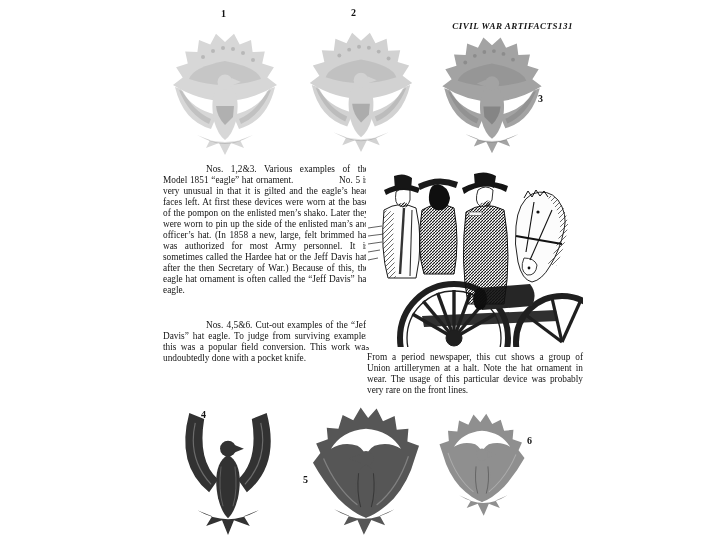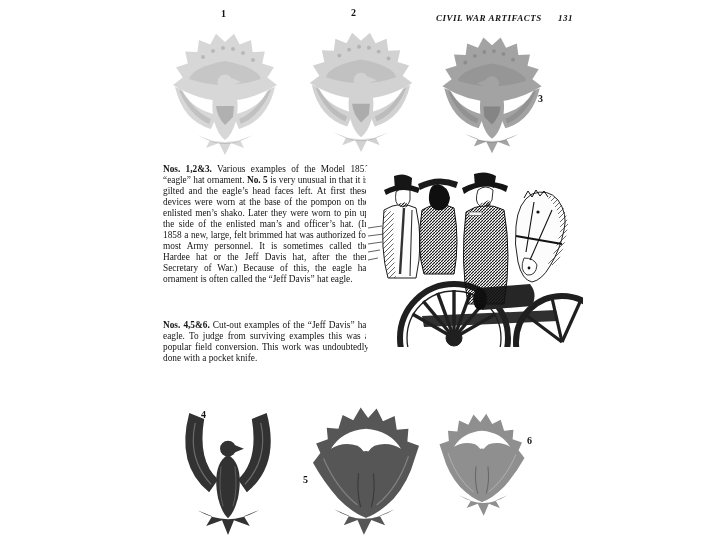--- a/index.html
+++ b/index.html
@@ -1,24 +1,24 @@
 <!DOCTYPE html>
 <html style="--page-bg: #ffffff; --ink: #141414; --fig1-color: #d7d7d7; --fig2-color: #d2d2d2; --fig3-color: #a3a3a3; --fig4-color: #323232; --fig5-color: #565656; --fig6-color: #8f8f8f;"><head>
 <meta charset="utf-8">
 <style>
   html,body{margin:0;padding:0;background:#fff;}
   .canvas{position:relative;width:720px;height:540px;background:var(--page-bg,#ffffff);overflow:hidden;
           font-family:"Liberation Serif",serif;color:var(--ink,#141414);}
-  .header{position:absolute;left:436px;top:13px;width:137px;display:flex;justify-content:space-between;
+  .header{position:absolute;left:436px;top:21px;width:137px;display:flex;justify-content:flex-end;
           font-weight:bold;font-style:italic;font-size:9px;letter-spacing:.5px;white-space:nowrap;}
   .figlabel{position:absolute;font-weight:bold;font-size:10px;line-height:10px;}
   .fig{position:absolute;}
   .fig svg{width:100%;height:100%;display:block;}
   .para{position:absolute;margin:0;font-size:9.3px;line-height:11px;text-align:justify;}
-  .para b{font-weight:bold;}
+  .para b{font-weight:normal;margin-left:43px;}
   .fig1 use{color:var(--fig1-color,#d7d7d7);}
   .fig2 use{color:var(--fig2-color,#d2d2d2);}
   .fig3 use{color:var(--fig3-color,#a3a3a3);}
   .fig4 use{color:var(--fig4-color,#323232);}
   .fig5 use{color:var(--fig5-color,#565656);}
   .fig6 use{color:var(--fig6-color,#8f8f8f);}
   .defs{position:absolute;width:0;height:0;overflow:hidden;}
 </style>
 </head>
 <body>
@@ -191,20 +191,23 @@
 
       <path d="M100,46 Q94,95 102,138 L138,138 Q146,90 138,44 Q118,34 100,46 Z" fill="url(#htd)" stroke="#111" stroke-width="1"></path>
       <rect x="103" y="46" width="13" height="3.6" fill="#f2f2f2" stroke="#222" stroke-width="0.5"></rect>
       <path d="M112,24 Q108,36 114,40 Q122,42 126,34 L127,24 Q120,18 112,24 Z" fill="#fff" stroke="#1c1c1c" stroke-width="0.9"></path>
       <path d="M114,38 Q119,44 125,39 L123,34 Z" fill="url(#htd)"></path>
       <path d="M96,22 Q118,10 142,20 L140,26 Q118,14 98,28 Z" fill="#141414"></path>
       <path d="M108,8 Q120,4 130,10 L128,22 Q118,16 109,21 Z" fill="#141414"></path>
     </svg>
   </div>
 
+  <p class="para" style="left:367px;top:352px;width:216px">
+    <span>From a period newspaper, this cut shows a group of Union artillerymen at a halt. Note the hat ornament in wear. The usage of this particular device was probably very rare on the front lines.</span>
+  </p>
 
   <div class="fig fig4" style="left:171px;top:407px;width:114px;height:131px">
     <svg viewBox="0 0 110 132">
         <use href="#sym-cutout-v"></use>
       </svg>
   </div>
   <div class="fig fig5" style="left:301px;top:399px;width:130px;height:140px">
     <svg viewBox="0 0 120 132">
         <use href="#sym-cutout-crown"></use>
       </svg>

